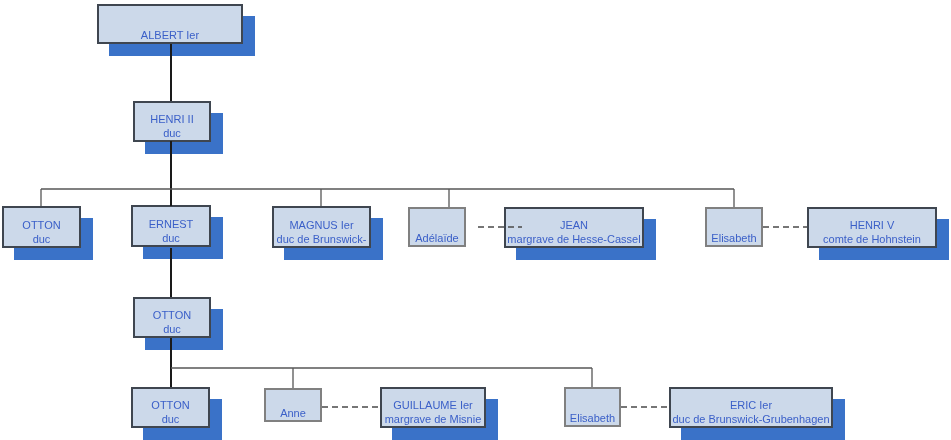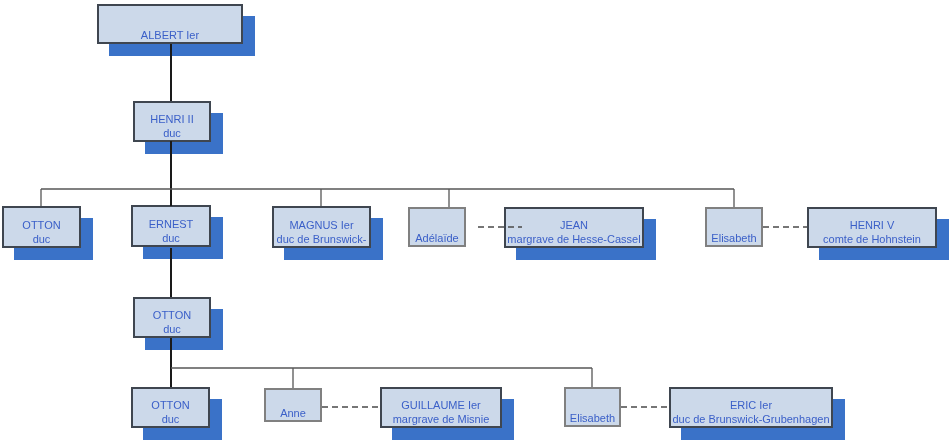--- a/index.html
+++ b/index.html
@@ -87,21 +87,21 @@
 
   <div class="node major" style="left:131px;top:387px;width:79px;height:41px">
     <span>OTTON</span>
     <span>duc</span>
   </div>
 
   <div class="node minor" style="left:264px;top:388px;width:58px;height:34px">
     <span>Anne</span>
   </div>
 
-  <div class="node major" style="left:380px;top:387px;width:122px;height:41px">
+  <div class="node major" style="left:380px;top:387px;width:106px;height:41px">
     <span>GUILLAUME Ier</span>
     <span>margrave de Misnie</span>
   </div>
 
   <div class="node major" style="left:669px;top:387px;width:164px;height:41px">
     <span>ERIC Ier</span>
     <span>duc de Brunswick-Grubenhagen</span>
   </div>
 
   <div class="node minor" style="left:564px;top:387px;width:57px;height:40px">

